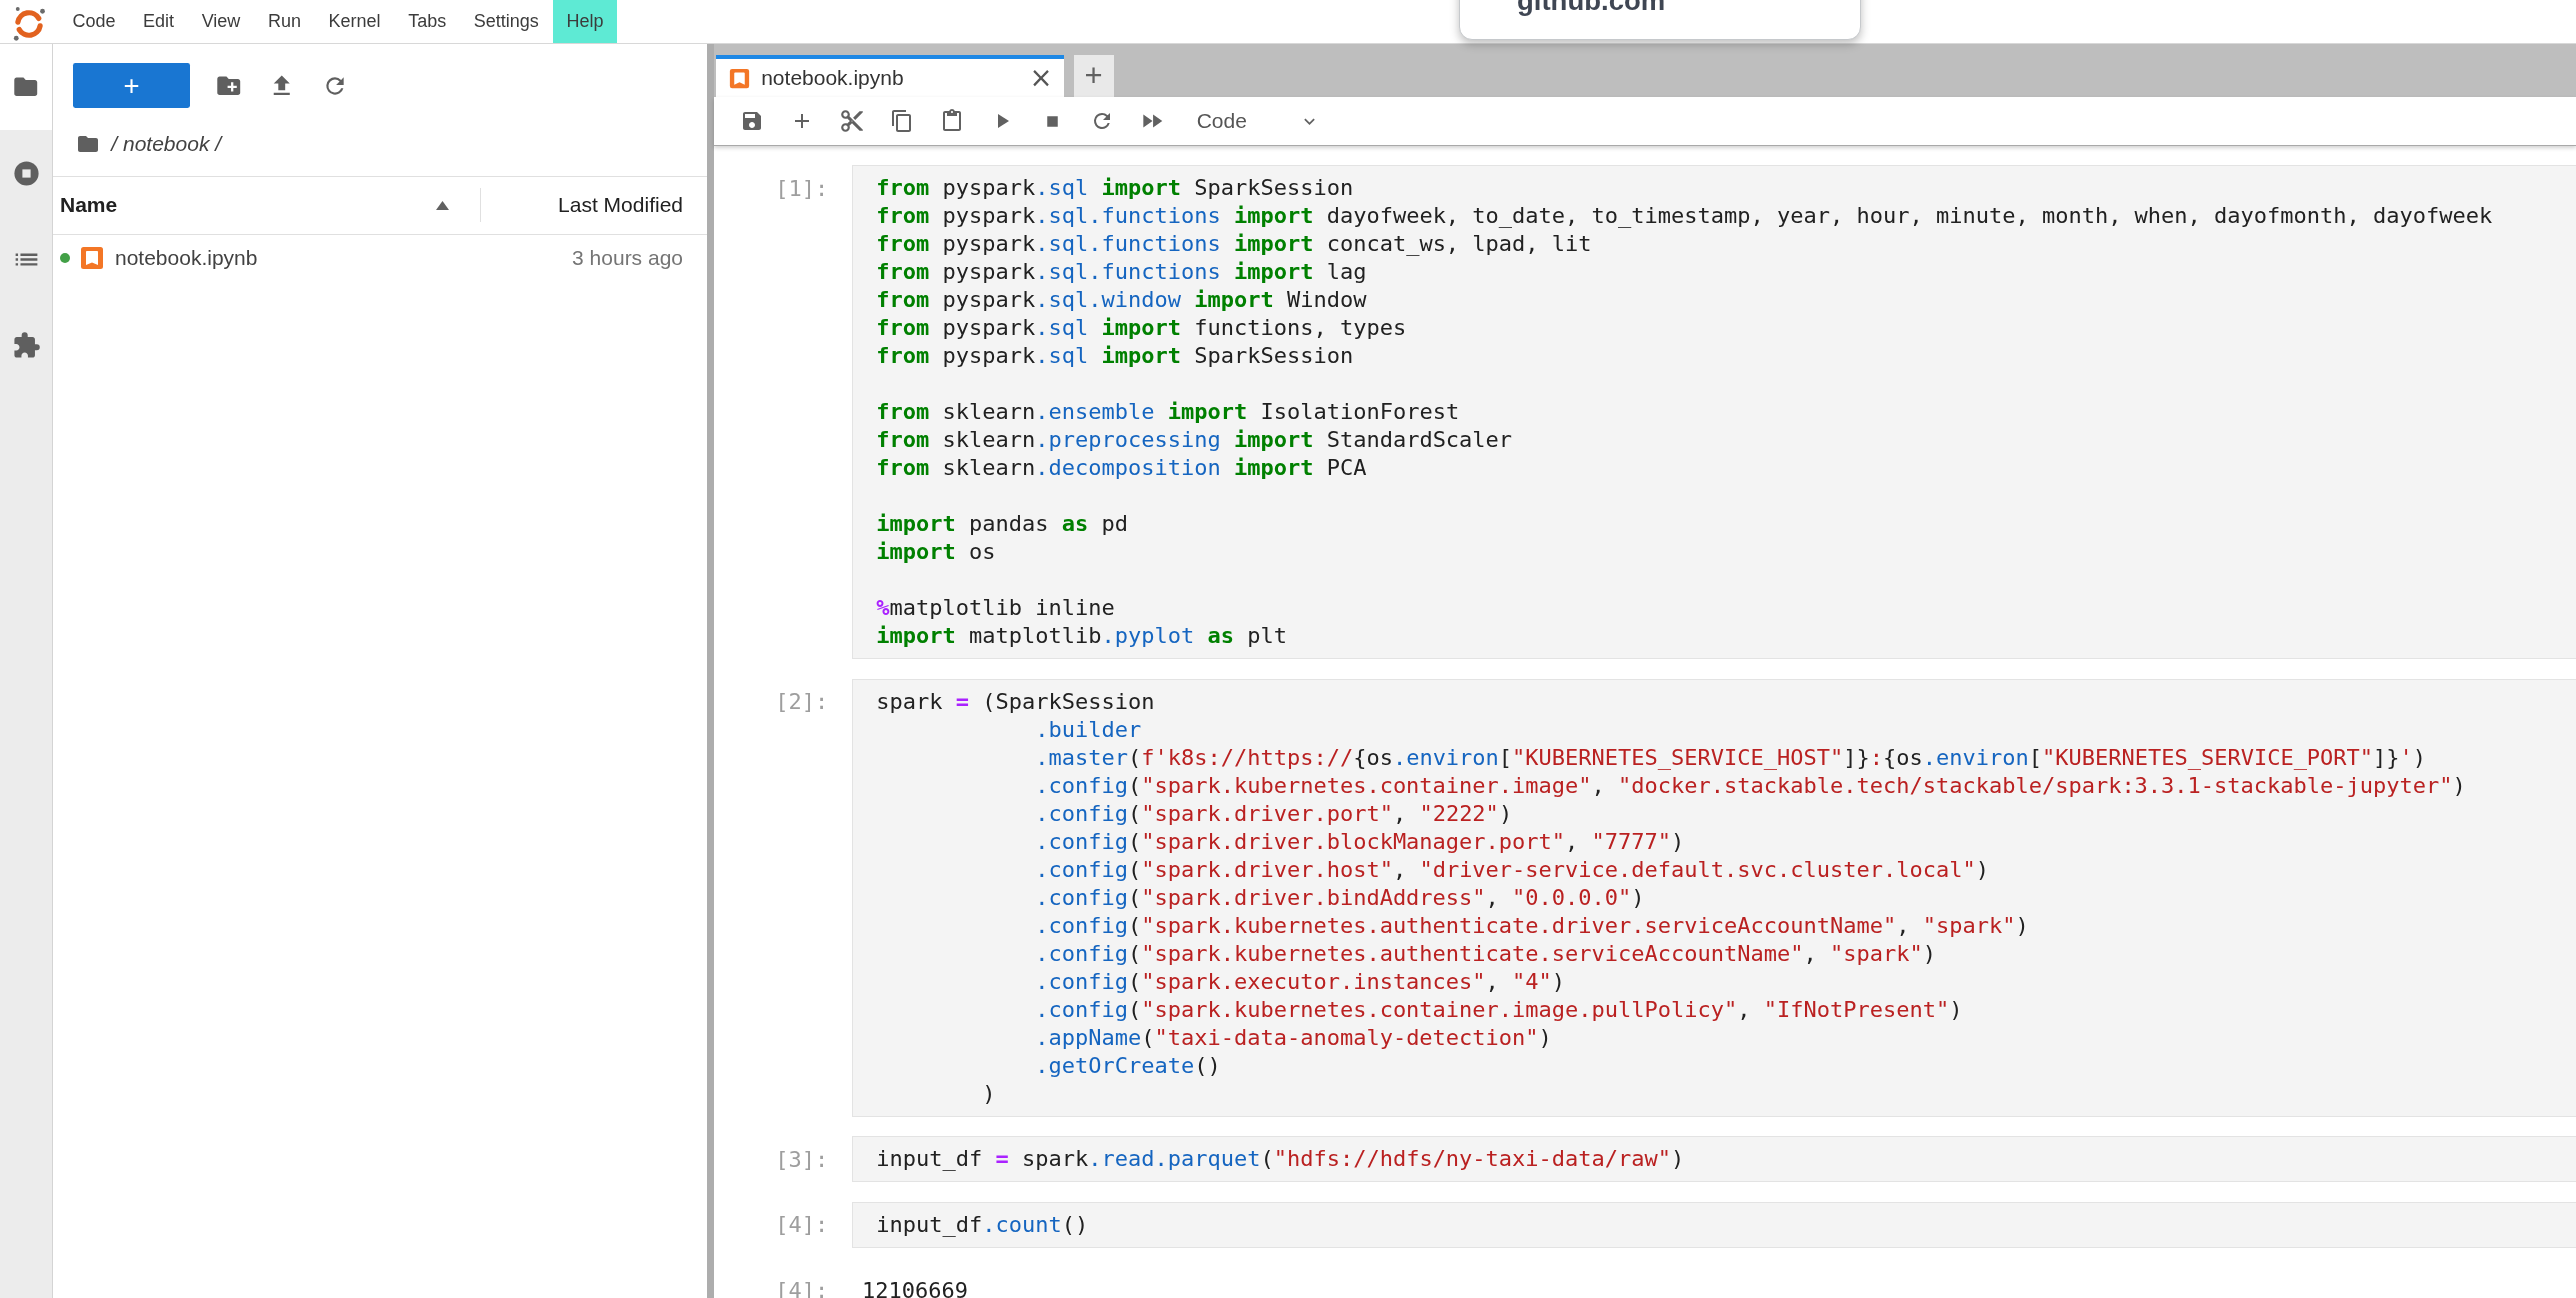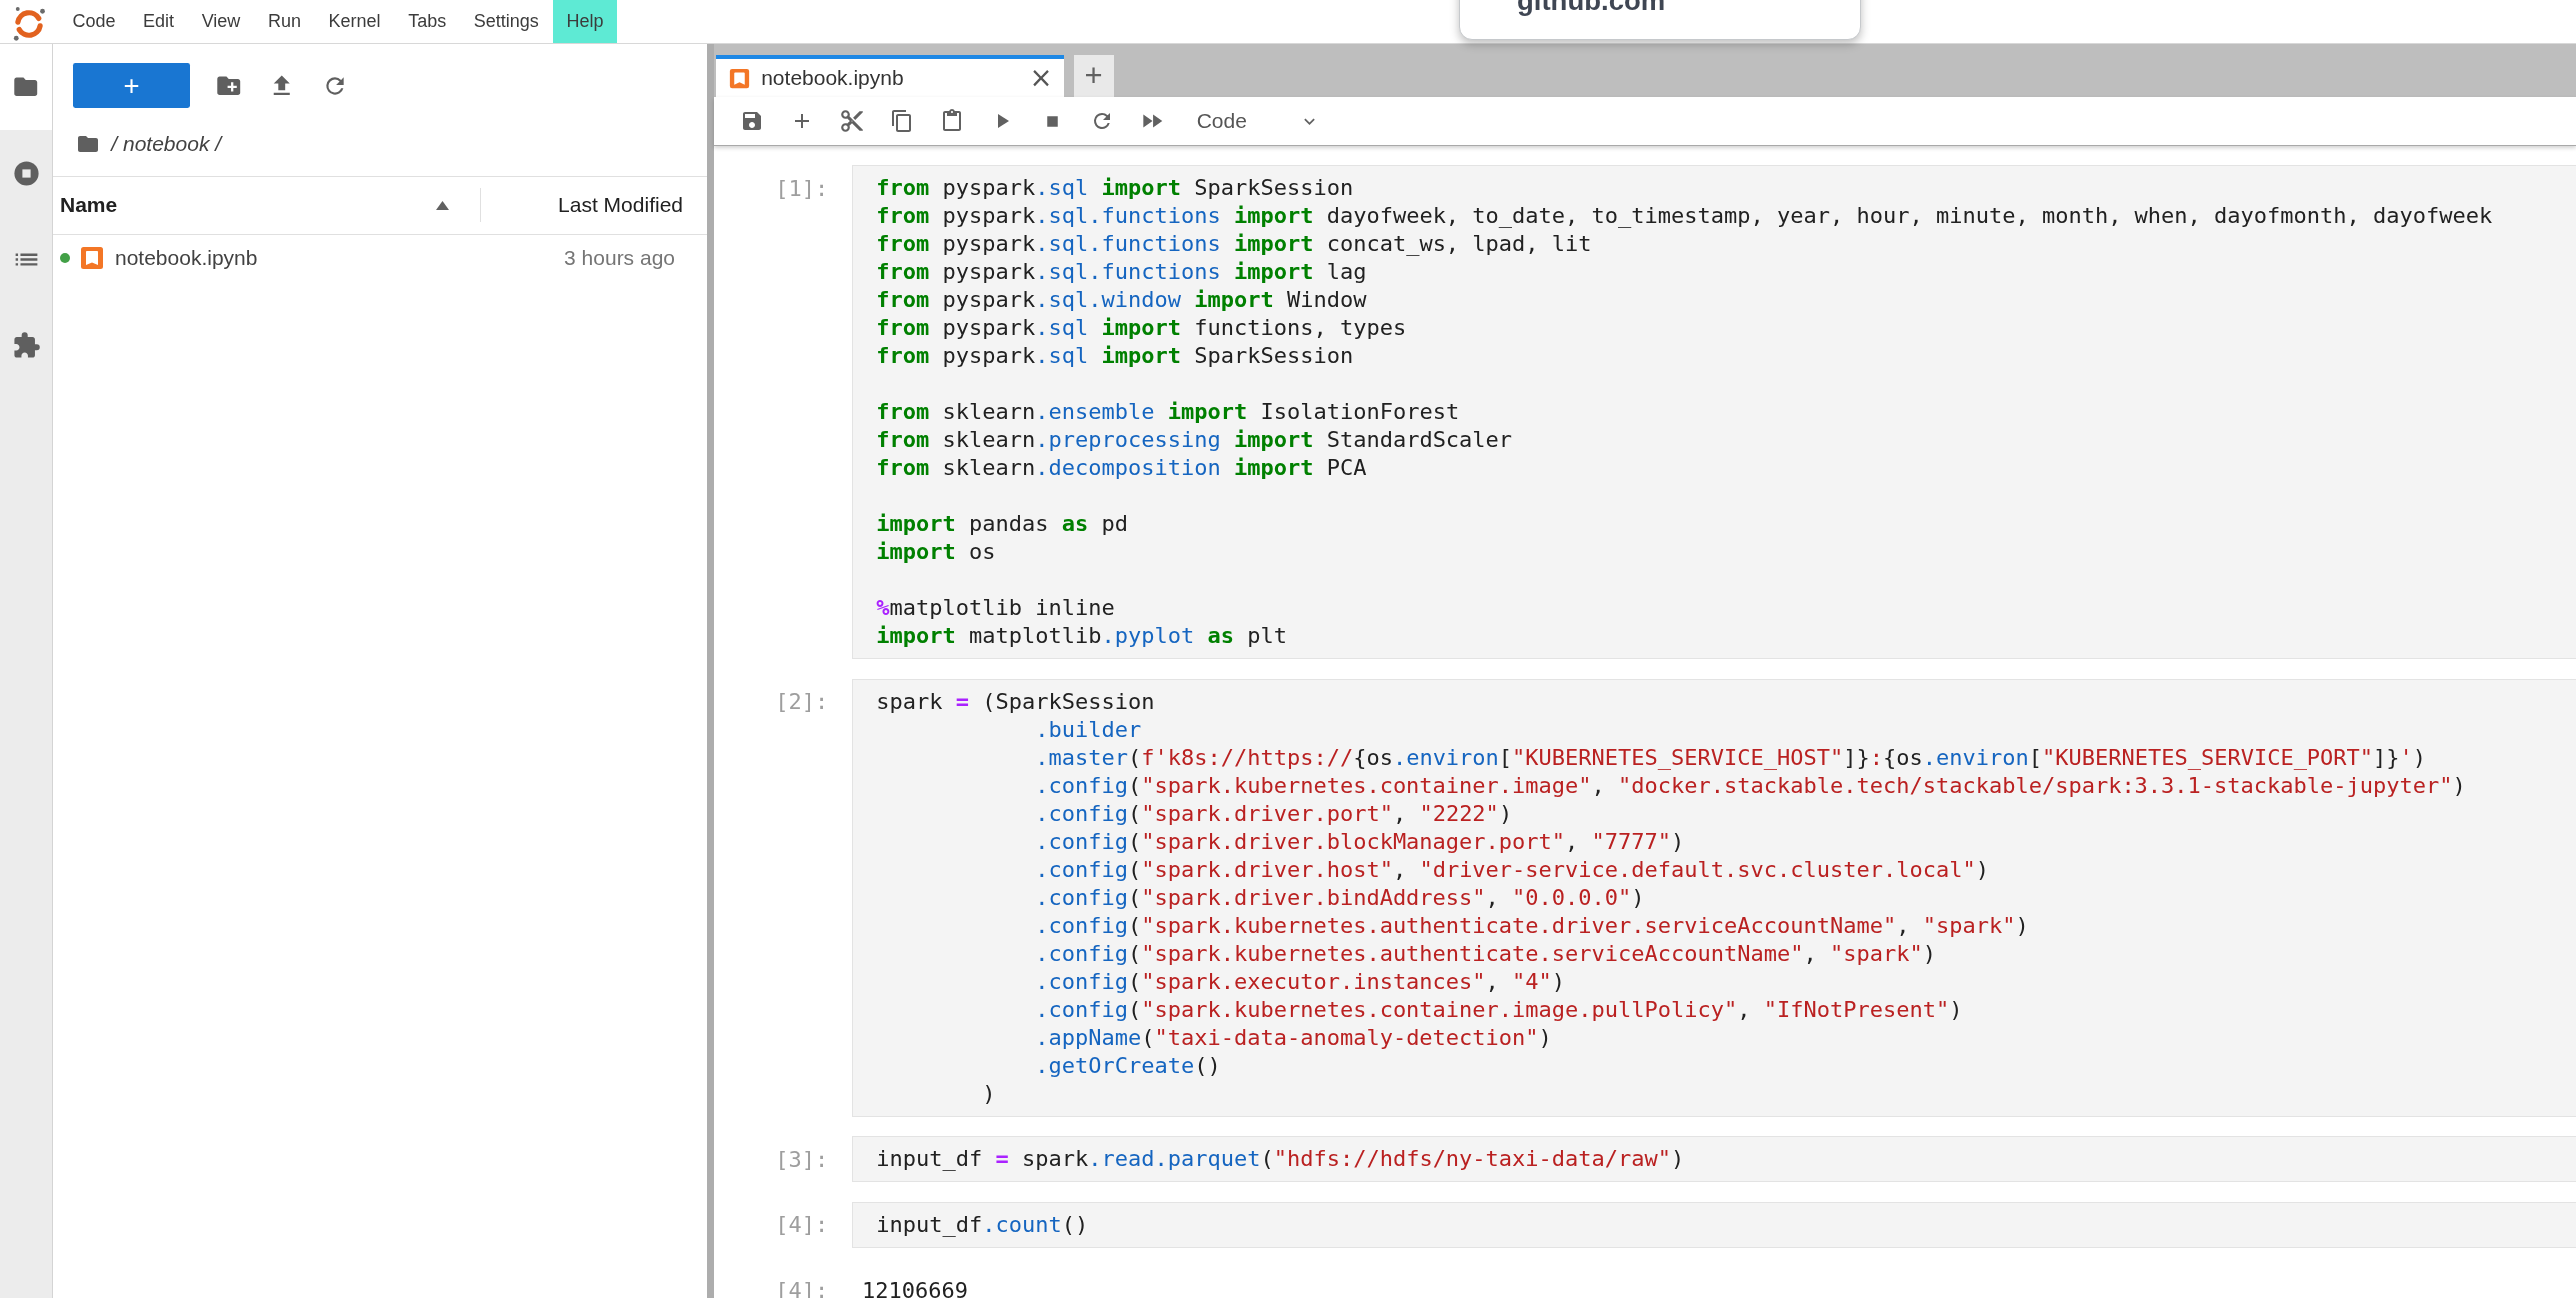--- a/index.html
+++ b/index.html
@@ -38,21 +38,21 @@
   .fb-header { display:flex; align-items:center; height:58px; border-bottom:1.6px solid #e0e0e0; flex:none; }
   .col-name { width:427px; display:flex; align-items:center; padding-left:7px; height:100%; }
   .col-name .hdr { font-size:21px; font-weight:bold; color:#212121; }
   .col-name .sort { margin-left:auto; margin-right:31px; }
   .col-mod { flex:1; text-align:right; padding-right:24px; font-size:21px; color:#212121;
              border-left:1.6px solid #e0e0e0; height:60%; display:flex; align-items:center; justify-content:flex-end; }
   .fb-row { display:flex; align-items:center; height:47px; padding-left:6.5px; flex:none; }
   .run-dot { width:10.5px; height:10.5px; border-radius:50%; background:#43a047; flex:none; }
   .nb-file-icon { margin-left:9.7px; flex:none; }
   .fb-row .fname { font-size:21px; color:#424242; margin-left:11.3px; }
-  .fb-row .fmod { margin-left:auto; padding-right:32px; font-size:21px; color:#757575; }
+  .fb-row .fmod { margin-left:auto; padding-right:24px; font-size:21px; color:#757575; }
 
   
   #splitter { width:7.3px; background:#adadad; flex:none; }
 
   
   #dock { flex:1; display:flex; flex-direction:column; background:#bebebe; min-width:0; }
   #tabbar { height:53px; flex:none; display:flex; align-items:flex-end; padding-left:1.6px; }
   .doc-tab { width:348px; height:42px; background:#fff; border-top:4px solid #1e88e5;
              display:flex; align-items:center; padding:0 11.3px 0 13px; }
   .doc-tab .tab-title { font-size:21px; color:#333; margin-left:11.3px; white-space:nowrap; }

